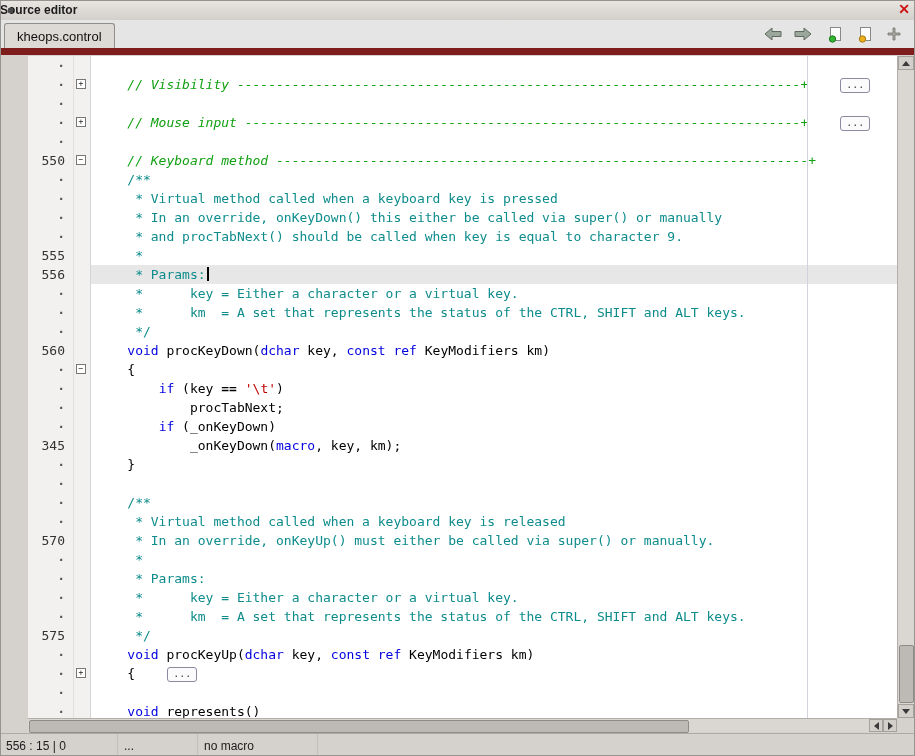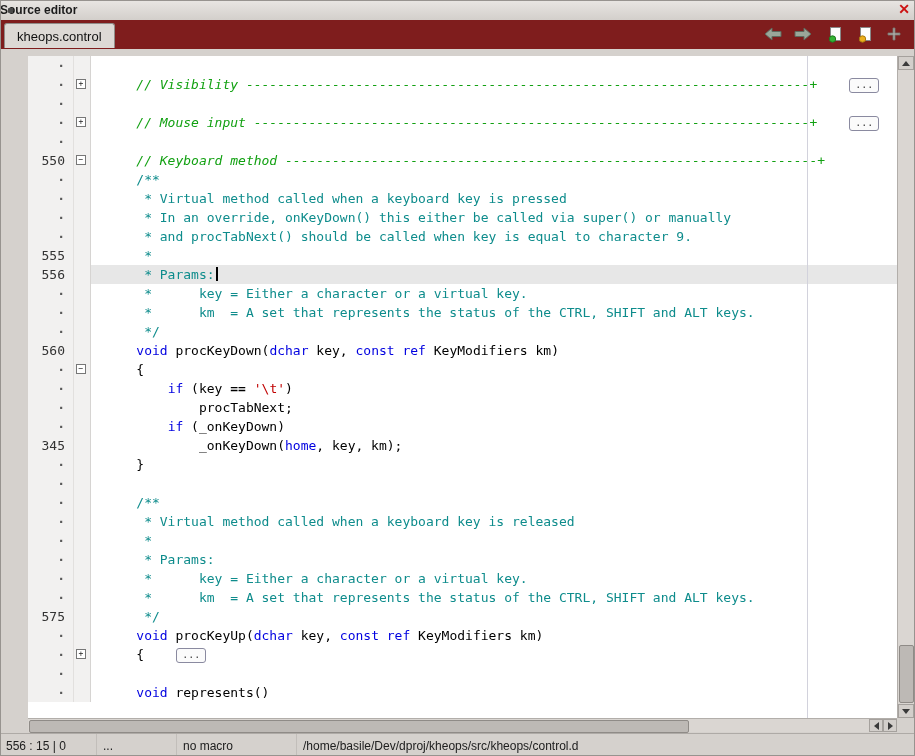--- a/index.html
+++ b/index.html
@@ -11,36 +11,36 @@
 
   
   .titlebar{position:absolute;top:0;left:0;right:0;height:20px;
     background:linear-gradient(#e9e6e3,#d3cfcb);border-bottom:1px solid #b6b2ae;
     display:flex;align-items:center;justify-content:flex-start;}
   .title{font-size:12px;font-weight:bold;color:#1b1b1b;}
   .win-icon{position:absolute;left:8px;top:8px;width:5px;height:5px;background:#4a4a4a;border-radius:1px;}
   .close{position:absolute;right:5px;top:1px;color:#cc1212;font-size:14px;font-weight:bold;cursor:default;}
 
   
-  .tabbar{position:absolute;top:20px;left:0;right:0;height:28px;background:#7f1d1d;border-bottom:1px solid #7f1d1d;}
+  .tabbar{position:absolute;top:20px;left:0;right:0;height:28px;background:#e5e5e5;border-bottom:7px solid #7f1d1d;}
   .tab{position:absolute;left:4px;top:3px;height:24px;background:#ddd9d5;border:1px solid #918d89;border-bottom:none;
     border-radius:3px 3px 0 0;padding:0 12px;display:flex;align-items:center;font-size:13px;color:#101010;}
   .tbtn{position:absolute;top:2px;width:24px;height:24px;display:flex;align-items:center;justify-content:center;cursor:default;}
   .tb-back{left:761px;} .tb-fwd{left:791px;} .tb-doc1{left:823px;} .tb-doc2{left:853px;} .tb-split{left:882px;}
 
   
   .editor{position:absolute;left:28px;top:56px;width:869px;height:662px;background:#ffffff;overflow:hidden;}
   .crow{display:flex;height:19px;line-height:19px;font-family:"DejaVu Sans Mono",monospace;font-size:13px;white-space:pre;}
   .gut{flex:none;width:46px;background:#f2f1f0;border-right:1px solid #e2e0de;
     text-align:right;padding-right:8px;box-sizing:border-box;color:#333;}
   .gut.dot{color:#5a5a5a;font-weight:bold;}
   .fold{flex:none;width:16px;background:#f2f1f0;border-right:1px solid #d6d4d2;position:relative;}
   .fbox{position:absolute;left:2px;top:4px;width:10px;height:10px;box-sizing:border-box;
     border:1px solid #777;background:#fff;font:8px/8px "DejaVu Sans Mono",monospace;text-align:center;color:#222;}
-  .code{flex:1;padding-left:14px;color:#000;overflow:hidden;}
+  .code{flex:1;padding-left:5px;color:#000;overflow:hidden;}
   .code.hl{background:#e7e7e7;}
   .t-cmt{color:#12a112;font-style:italic;}
   .t-doc{color:#0e8c8c;}
   .t-kw{color:#0000e0;font-weight:normal;}
   .t-str{color:#c00000;}
   .t-op{font-weight:bold;}
   .caret{display:inline-block;width:2px;height:14px;background:#000;vertical-align:-2px;margin-left:1px;}
   .fold-ellipsis{display:inline-block;margin-left:32px;border:1px solid #8a8aa0;border-radius:3px;
     padding:0 5px;font:10px/12px "DejaVu Sans Mono",monospace;height:13px;color:#444;background:#fbfbfb;vertical-align:1px;}
   .ruler{position:absolute;left:779px;top:0;width:1px;height:100%;background:#d2d2dc;pointer-events:none;}
@@ -59,21 +59,21 @@
   .hthumb{position:absolute;left:1px;top:1px;width:658px;height:11px;background:#bdb9b5;border:1px solid #8f8b87;border-radius:2px;}
   .tri-up{width:0;height:0;border-left:4px solid transparent;border-right:4px solid transparent;border-bottom:5px solid #3a3a3a;}
   .tri-down{width:0;height:0;border-left:4px solid transparent;border-right:4px solid transparent;border-top:5px solid #3a3a3a;}
   .tri-left{width:0;height:0;border-top:4px solid transparent;border-bottom:4px solid transparent;border-right:5px solid #3a3a3a;}
   .tri-right{width:0;height:0;border-top:4px solid transparent;border-bottom:4px solid transparent;border-left:5px solid #3a3a3a;}
 
   
   .statusbar{position:absolute;left:0;right:0;top:733px;height:23px;background:#d5d1cd;border-top:1px solid #aeaaa6;
     display:flex;align-items:center;font-size:12px;color:#202020;}
   .sp{height:100%;display:flex;align-items:center;box-sizing:border-box;padding-left:6px;border-right:1px solid #c2beba;}
-  .sp1{width:97px;text-align:center;} .sp2{width:80px;} .sp3{width:120px;text-align:center;} .sp4{flex:1;border-right:none;}
+  .sp1{width:118px;text-align:center;} .sp2{width:80px;} .sp3{width:120px;text-align:center;} .sp4{flex:1;border-right:none;}
 </style>
 </head>
 <body>
 
 <div class="winborder"></div>
 
 <div class="titlebar">
   <span class="win-icon"></span>
   <span class="title">Source editor</span>
   <span class="close">✕</span>
@@ -127,25 +127,26 @@
       <div class="crow"><span class="gut num">555</span><span class="fold"></span><span class="code"><span class="t-doc">     *</span></span></div>
       <div class="crow"><span class="gut num">556</span><span class="fold"></span><span class="code hl"><span class="t-doc">     * Params:</span><span class="caret"></span></span></div>
       <div class="crow"><span class="gut dot">·</span><span class="fold"></span><span class="code"><span class="t-doc">     *      key = Either a character or a virtual key.</span></span></div>
       <div class="crow"><span class="gut dot">·</span><span class="fold"></span><span class="code"><span class="t-doc">     *      km  = A set that represents the status of the CTRL, SHIFT and ALT keys.</span></span></div>
       <div class="crow"><span class="gut dot">·</span><span class="fold"></span><span class="code"><span class="t-doc">     */</span></span></div>
       <div class="crow"><span class="gut num">560</span><span class="fold"></span><span class="code"><span class="t-txt">    </span><span class="t-kw">void</span><span class="t-txt"> procKeyDown(</span><span class="t-kw">dchar</span><span class="t-txt"> key, </span><span class="t-kw">const</span><span class="t-txt"> </span><span class="t-kw">ref</span><span class="t-txt"> KeyModifiers km)</span></span></div>
       <div class="crow"><span class="gut dot">·</span><span class="fold"><span class="fbox">−</span></span><span class="code"><span class="t-txt">    {</span></span></div>
       <div class="crow"><span class="gut dot">·</span><span class="fold"></span><span class="code"><span class="t-txt">        </span><span class="t-kw">if</span><span class="t-txt"> (key </span><span class="t-op">==</span><span class="t-txt"> </span><span class="t-str">'\t'</span><span class="t-txt">)</span></span></div>
       <div class="crow"><span class="gut dot">·</span><span class="fold"></span><span class="code"><span class="t-txt">            procTabNext;</span></span></div>
       <div class="crow"><span class="gut dot">·</span><span class="fold"></span><span class="code"><span class="t-txt">        </span><span class="t-kw">if</span><span class="t-txt"> (_onKeyDown)</span></span></div>
-      <div class="crow"><span class="gut num">345</span><span class="fold"></span><span class="code"><span class="t-txt">            _onKeyDown(</span><span class="t-kw">home</span><span class="t-txt">, key, km);</span></span></div>
+      <div class="crow"><span class="gut num">345</span><span class="fold"></span><span class="code"><span class="t-txt">            _onKeyDown(</span><span class="t-kw">macro</span><span class="t-txt">, key, km);</span></span></div>
       <div class="crow"><span class="gut dot">·</span><span class="fold"></span><span class="code"><span class="t-txt">    }</span></span></div>
       <div class="crow"><span class="gut dot">·</span><span class="fold"></span><span class="code"></span></div>
       <div class="crow"><span class="gut dot">·</span><span class="fold"></span><span class="code"><span class="t-doc">    /**</span></span></div>
       <div class="crow"><span class="gut dot">·</span><span class="fold"></span><span class="code"><span class="t-doc">     * Virtual method called when a keyboard key is released</span></span></div>
+      <div class="crow"><span class="gut num">570</span><span class="fold"></span><span class="code"><span class="t-doc">     * In an override, onKeyUp() must either be called via super() or manually.</span></span></div>
       <div class="crow"><span class="gut dot">·</span><span class="fold"></span><span class="code"><span class="t-doc">     *</span></span></div>
       <div class="crow"><span class="gut dot">·</span><span class="fold"></span><span class="code"><span class="t-doc">     * Params:</span></span></div>
       <div class="crow"><span class="gut dot">·</span><span class="fold"></span><span class="code"><span class="t-doc">     *      key = Either a character or a virtual key.</span></span></div>
       <div class="crow"><span class="gut dot">·</span><span class="fold"></span><span class="code"><span class="t-doc">     *      km  = A set that represents the status of the CTRL, SHIFT and ALT keys.</span></span></div>
       <div class="crow"><span class="gut num">575</span><span class="fold"></span><span class="code"><span class="t-doc">     */</span></span></div>
       <div class="crow"><span class="gut dot">·</span><span class="fold"></span><span class="code"><span class="t-txt">    </span><span class="t-kw">void</span><span class="t-txt"> procKeyUp(</span><span class="t-kw">dchar</span><span class="t-txt"> key, </span><span class="t-kw">const</span><span class="t-txt"> </span><span class="t-kw">ref</span><span class="t-txt"> KeyModifiers km)</span></span></div>
       <div class="crow"><span class="gut dot">·</span><span class="fold"><span class="fbox">+</span></span><span class="code"><span class="t-txt">    {</span><span class="fold-ellipsis">...</span></span></div>
       <div class="crow"><span class="gut dot">·</span><span class="fold"></span><span class="code"></span></div>
       <div class="crow"><span class="gut dot">·</span><span class="fold"></span><span class="code"><span class="t-txt">    </span><span class="t-kw">void</span><span class="t-txt"> represents()</span></span></div>
     </div>
@@ -171,14 +172,13 @@
       <span class="tri-right"></span>
     </div>
 </div>
 
 <div class="corner"></div>
 
 <div class="statusbar">
   <span class="sp sp1">556 : 15 | 0</span>
   <span class="sp sp2">...</span>
   <span class="sp sp3">no macro</span>
-  <span class="sp sp4">/home/basile/Dev/dproj/kheops/src/kheops/control.d</span>
 </div>
 
 </body></html>

